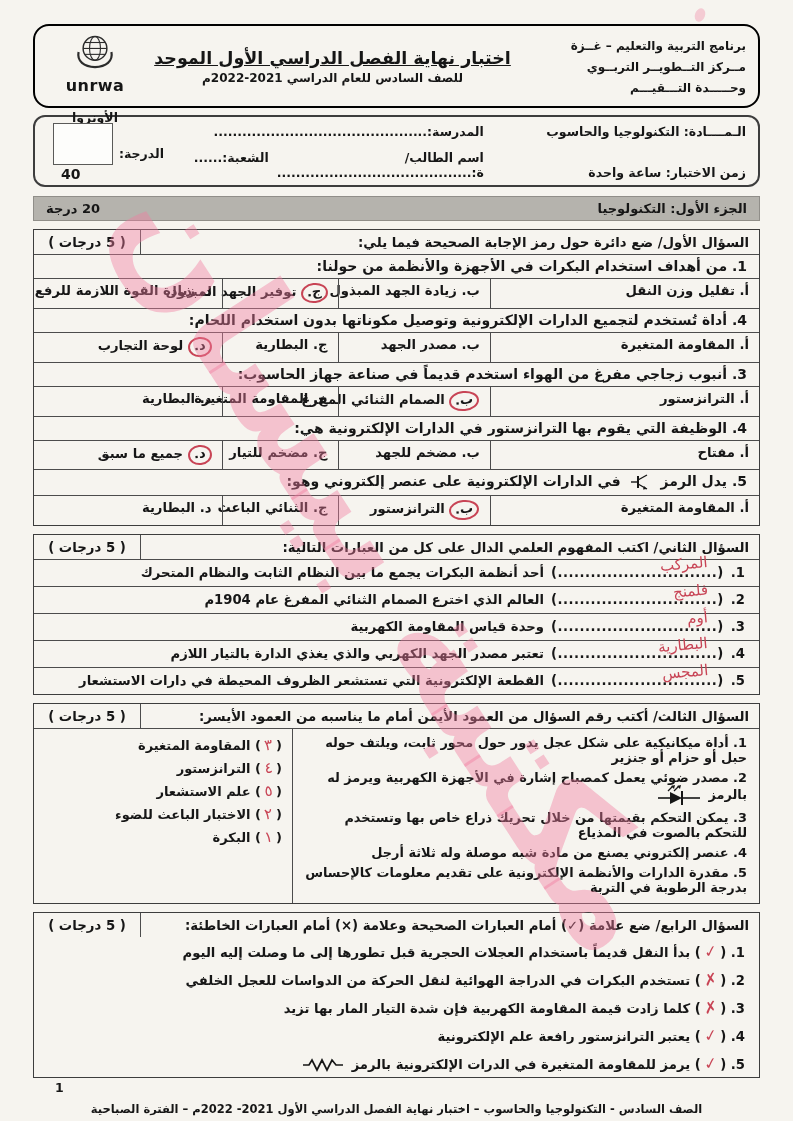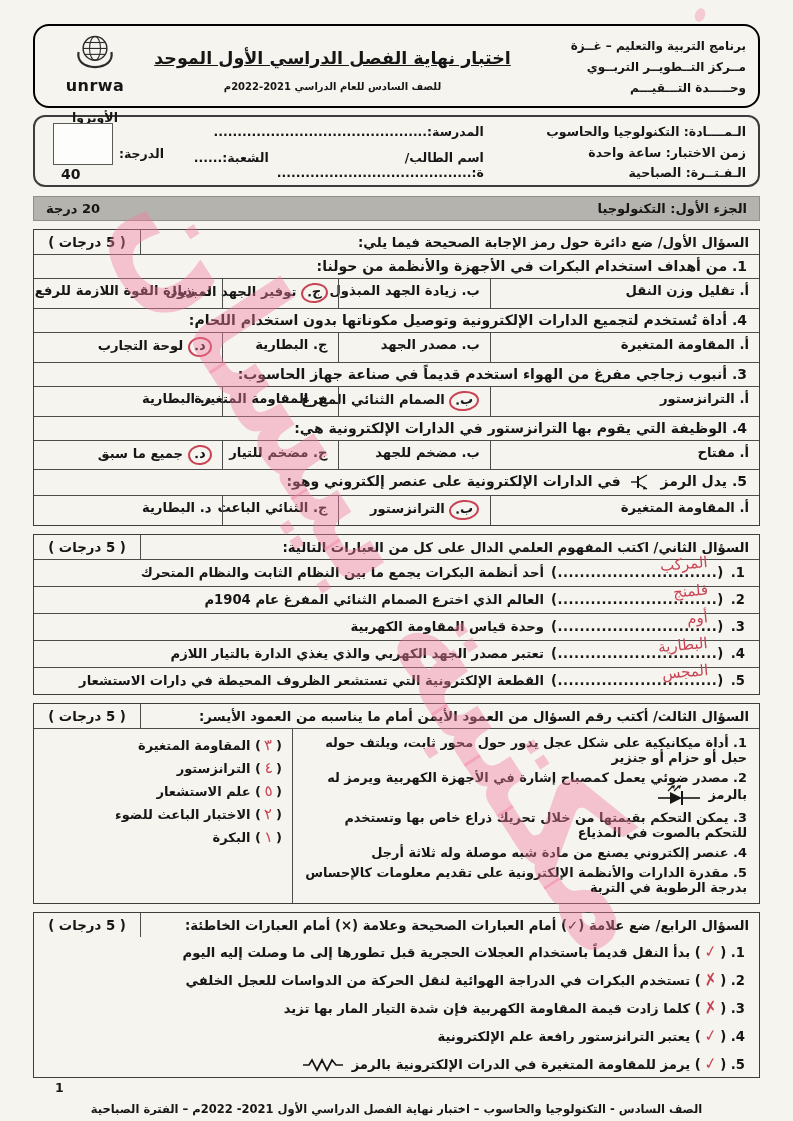--- a/index.html
+++ b/index.html
@@ -5,21 +5,21 @@
   html,body{margin:0;padding:0;background:#dddbd6;}
   .page{position:relative;width:793px;height:1121px;background:#f6f4ef;overflow:hidden;
         font-family:"DejaVu Sans",sans-serif;color:#161616;direction:rtl;}
   .content{position:absolute;top:24px;right:33px;left:33px;}
 
   
   .hdr{display:flex;border:2px solid #000000;border-radius:16px;padding:6px 12px 4px;height:84px;box-sizing:border-box;background:transparent;}
   .hdr-prog{width:224px;font-size:12px;font-weight:bold;line-height:1.75;padding-top:4px;}
   .hdr-mid{flex:1;text-align:center;padding-top:16px;}
   .hdr-title{font-size:17.5px;font-weight:bold;text-decoration:underline;}
-  .hdr-sub{font-size:10px;font-weight:bold;margin-top:13px;}
+  .hdr-sub{font-size:12px;font-weight:bold;margin-top:3px;}
   .logo{width:96px;text-align:center;direction:ltr;line-height:1;}
   .logo-en{font-size:16px;font-weight:bold;letter-spacing:.5px;margin-top:1px;}
   .logo-ar{font-size:12.5px;font-weight:bold;margin-top:18px;}
 
   
   .info{display:flex;border:2px solid #3d3d3d;border-radius:12px;margin-top:7px;height:72px;box-sizing:border-box;
         padding:7px 12px 5px;font-size:12.5px;font-weight:bold;}
   .info-r{width:268px;display:flex;flex-direction:column;justify-content:space-between;}
   .info-m{flex:1;display:flex;flex-direction:column;justify-content:space-between;}
   .info-m .row2{display:flex;gap:8px;}
@@ -107,21 +107,20 @@
         </svg>
         <div class="logo-en">unrwa</div>
         <div class="logo-ar">الأونروا</div>
       </div>
     </div>
 
     <div class="info">
       <div class="info-r">
         <div>الـمــــادة: التكنولوجيا والحاسوب</div>
         <div>زمن الاختبار: ساعة واحدة</div>
-        <div>الـفـتــرة: الصباحية</div>
       </div>
       <div class="info-m">
         <div>المدرسة:.............................................</div>
         <div class="row2">
           <span>اسم الطالب/ة:.........................................</span>
           <span>الشعبة:......</span>
         </div>
       </div>
       <div class="info-grade">
         <div class="grade-box"></div>

